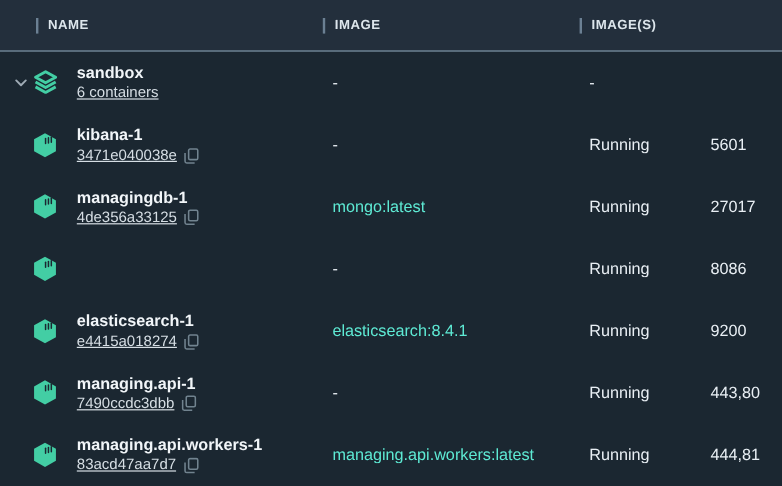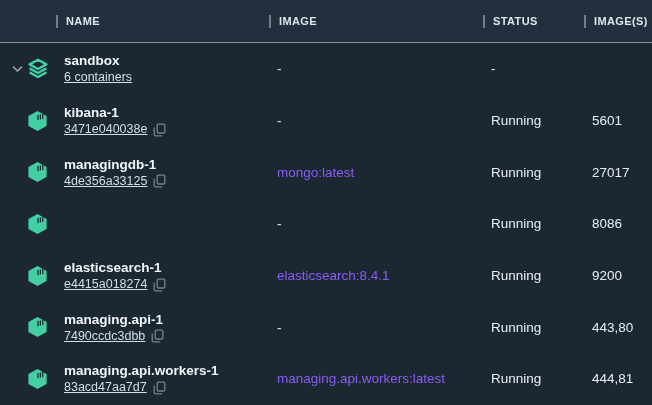--- a/index.html
+++ b/index.html
@@ -12,21 +12,21 @@
   .table{width:652px;height:405px;display:flex;flex-direction:column;}
   .hrow{
     height:42px;flex:0 0 42px;
     background:#232f3c;
     border-bottom:1px solid #7e95a8;
     display:grid;
     grid-template-columns:269px 214px 101px 1fr;
     align-items:center;
   }
   .hcell{display:flex;align-items:center;gap:8px;}
-  .hcell.first{padding-left:56px;}
+  .hcell.first{padding-left:30px;}
   .hsep{width:2px;height:13px;background:#6b8093;flex:0 0 2px;}
   .hlabel{
     color:#dde6ec;font-size:11px;font-weight:700;letter-spacing:.4px;
   }
   .tbody{flex:1 1 auto;display:flex;flex-direction:column;}
   .brow{
     height:51.7px;flex:0 0 51.7px;
     display:grid;
     grid-template-columns:269px 214px 101px 1fr;
     align-items:center;
@@ -45,42 +45,38 @@
     color:#f1f5f8;font-size:13.5px;font-weight:700;line-height:17px;
     white-space:nowrap;
   }
   .subline{display:flex;align-items:center;margin-top:1px;}
   .sub{color:#d6dee4;font-size:12.5px;line-height:15px;white-space:nowrap;text-decoration:underline;}
   .copybtn{margin-left:6px;display:flex;align-items:center;color:#71838f;}
   .cell-text{
     color:#e9eff4;font-size:13.5px;padding-left:8px;white-space:nowrap;
     overflow:hidden;text-overflow:ellipsis;
   }
-  .image-cell.link{color:#8b5cf6;}
+  .image-cell.link{color:#5eead4;}
   svg{display:block;}
 </style>
 </head>
 <body>
 
 <div class="table">
   <div class="hrow">
     <div class="hcell first">
       <span class="hsep"></span>
       <span class="hlabel">NAME</span>
     </div>
     <div class="hcell">
       <span class="hsep"></span>
       <span class="hlabel">IMAGE</span>
     </div>
     <div class="hcell">
       <span class="hsep"></span>
-      <span class="hlabel">STATUS</span>
-    </div>
-    <div class="hcell">
-      <span class="hsep"></span>
       <span class="hlabel">IMAGE(S)</span>
     </div>
   </div>
   <div class="tbody" id="tbody">
   <div class="brow">
     <div class="name-cell">
       <span class="chev">
         <svg width="11" height="8" viewBox="0 0 11 8">
               <path d="M1.5 2 L5.5 6 L9.5 2" fill="none" stroke="currentColor" stroke-width="1.6" stroke-linecap="round" stroke-linejoin="round"></path>
             </svg>

